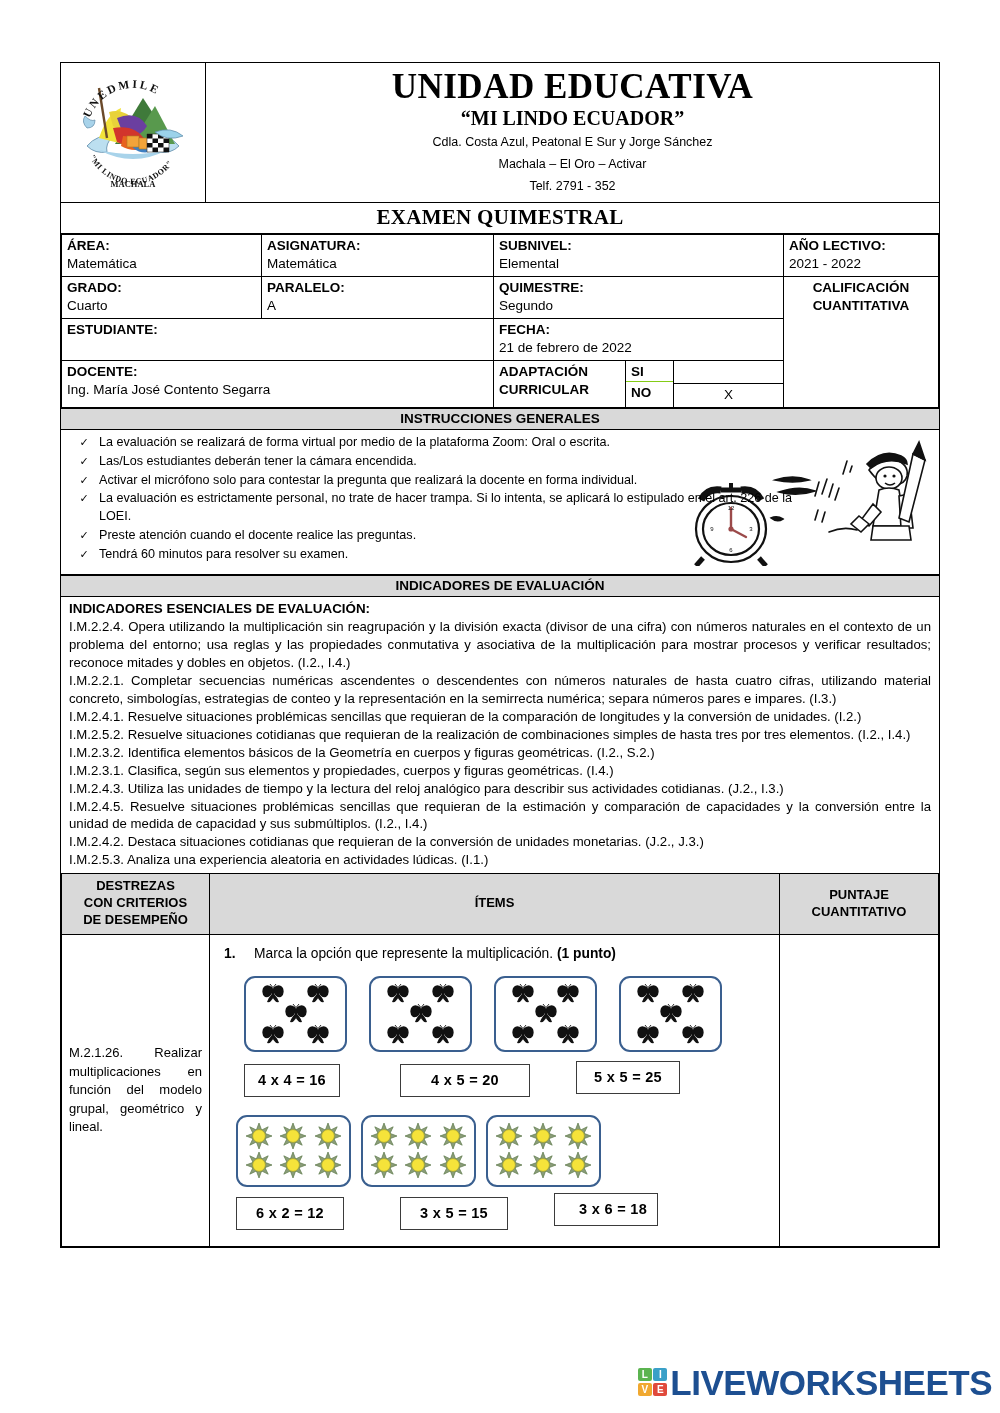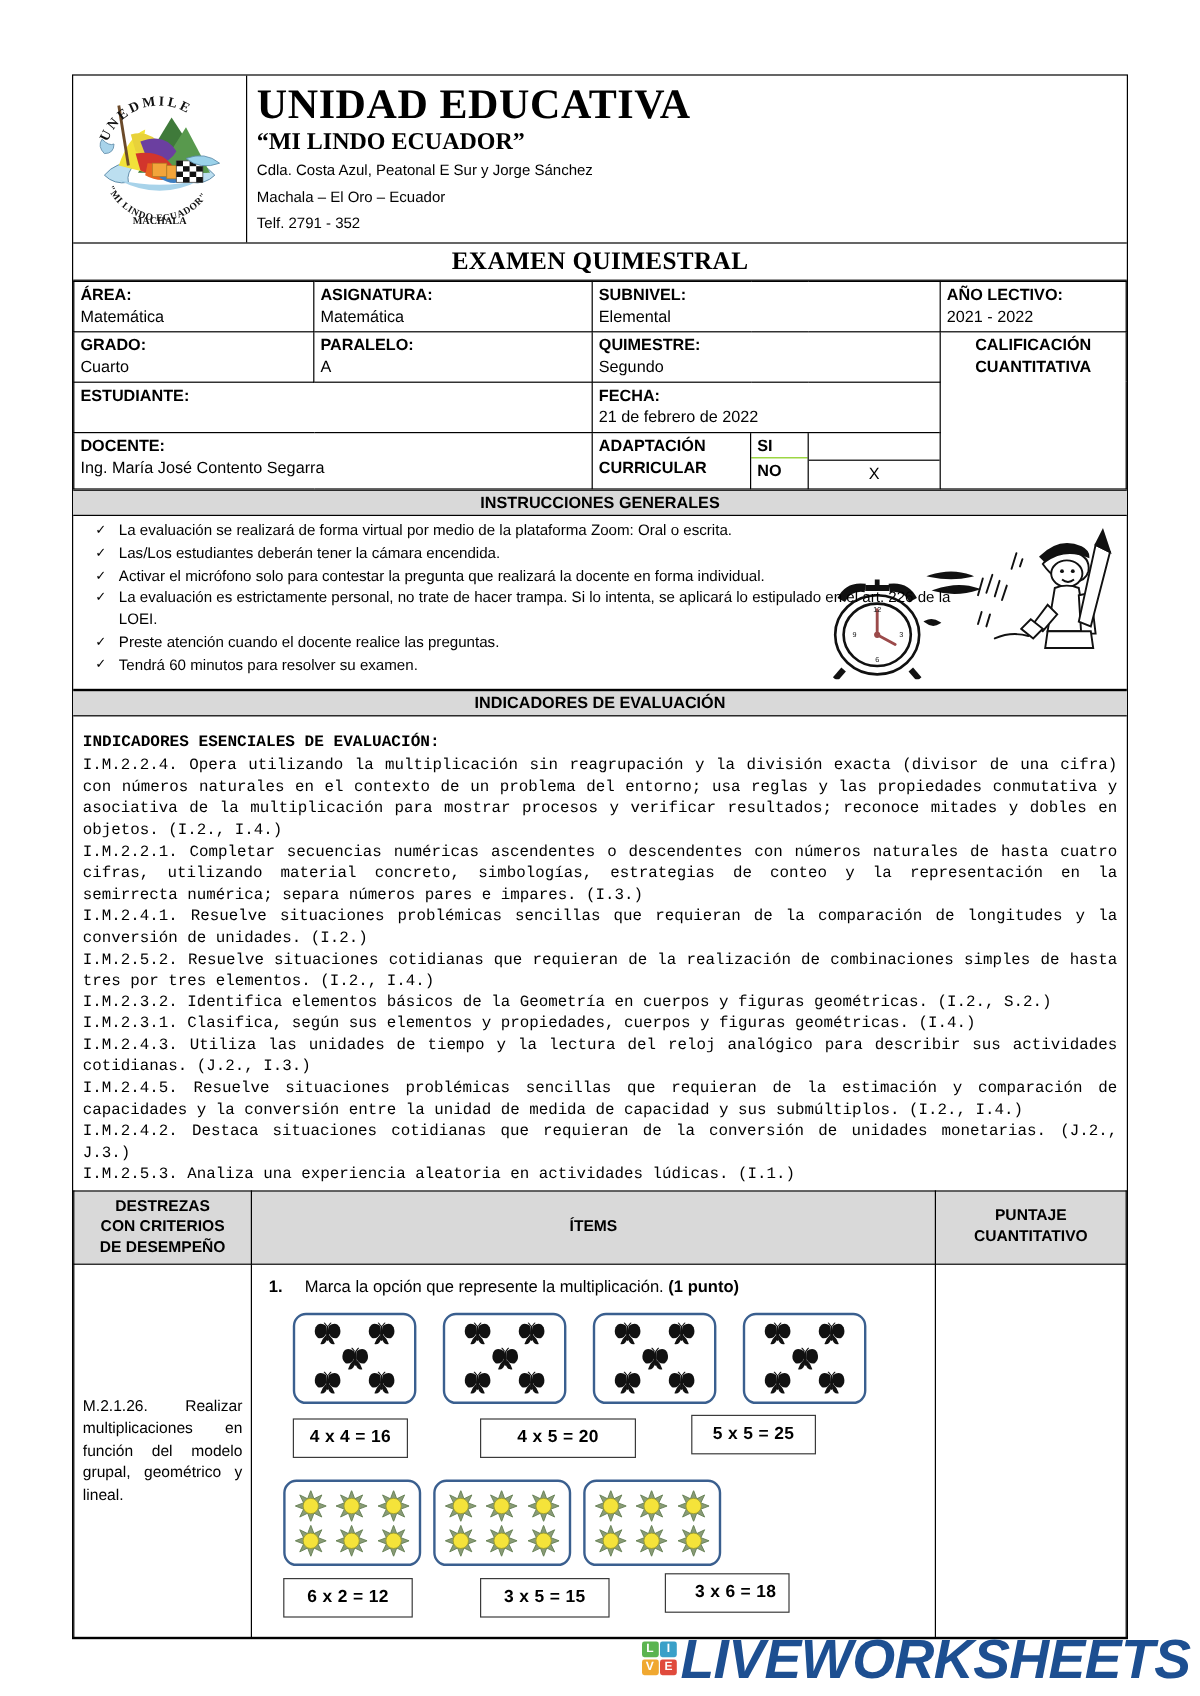--- a/index.html
+++ b/index.html
@@ -35,20 +35,21 @@
     flex: 0 0 145px;
     border-right: 1.5px solid #000;
     display: flex;
     align-items: center;
     justify-content: center;
     padding: 4px 0;
     box-sizing: border-box;
   }
   .title-cell {
     flex: 1 1 auto;
+    text-align: center;
     padding: 6px 8px 7px 8px;
     box-sizing: border-box;
   }
   .school-name {
     font-family: "Liberation Serif", serif;
     font-weight: bold;
     font-size: 35px;
     line-height: 1.05;
     letter-spacing: 0.5px;
   }
@@ -140,25 +141,24 @@
     position: absolute;
     right: 6px;
     top: 4px;
     width: 250px;
     height: 132px;
     z-index: 1;
   }
 
   
   .ind-body {
-    padding: 14px 8px 4px 8px;
+    padding: 3px 8px 4px 8px;
     font-size: 13.2px;
     line-height: 1.36;
     text-align: justify;
-    font-family: Liberation Mono, monospace;
   }
   .ind-title { font-weight: bold; font-size: 13.4px; }
   .ind-p { margin: 0; }
 
   
   table.items {
     width: 100%;
     border-collapse: collapse;
     table-layout: fixed;
     border-top: 1px solid #000;
@@ -275,25 +275,24 @@
   }
   .lw-sq {
     display: flex; align-items: center; justify-content: center;
     color: #ffffff; font-weight: bold; font-size: 10px;
     border-radius: 2px;
     font-family: "Liberation Sans", sans-serif;
   }
   .lw-word {
     font-family: "Liberation Sans", sans-serif;
     font-weight: bold;
-    font-size: 46px;
+    font-size: 35px;
     color: #1d4f91;
     letter-spacing: -0.5px;
     line-height: 1;
-    font-style: italic;
   }
 </style>
 </head>
 <body>
 
 <div class="page">
 
   <div class="masthead">
     <div class="logo-cell">
       <svg width="128" height="122" viewBox="0 0 128 122">
@@ -334,21 +333,21 @@
           <textPath href="#arcBot" startOffset="14%">"MI LINDO ECUADOR"</textPath>
         </text>
         <text x="64" y="115" text-anchor="middle" font-family="Liberation Serif, serif" font-size="8.5" font-weight="bold" fill="#111">MACHALA</text>
         <ellipse cx="64" cy="61" rx="56" ry="56" fill="none" stroke="#ffffff" stroke-width="0"></ellipse>
       </svg>
     </div>
     <div class="title-cell">
       <div class="school-name">UNIDAD EDUCATIVA</div>
       <div class="school-sub">“MI LINDO ECUADOR”</div>
       <div class="addr">Cdla. Costa Azul, Peatonal E Sur y Jorge Sánchez</div>
-      <div class="addr">Machala – El Oro – Ecuador</div>
+      <div class="addr">Machala – El Oro – Activar</div>
       <div class="addr">Telf. 2791 - 352</div>
     </div>
   </div>
 
   <div class="exam-band">EXAMEN QUIMESTRAL</div>
 
   <table class="info">
     <colgroup>
       <col style="width:200px">
         <col style="width:232px">

